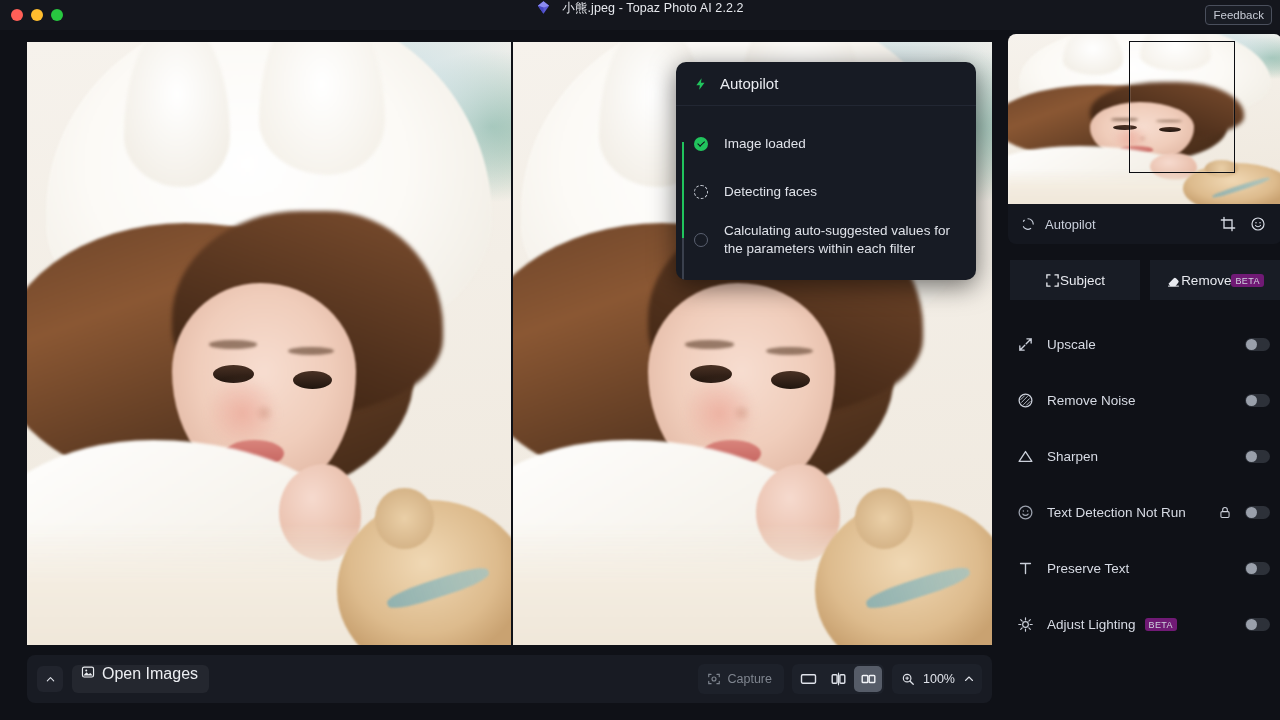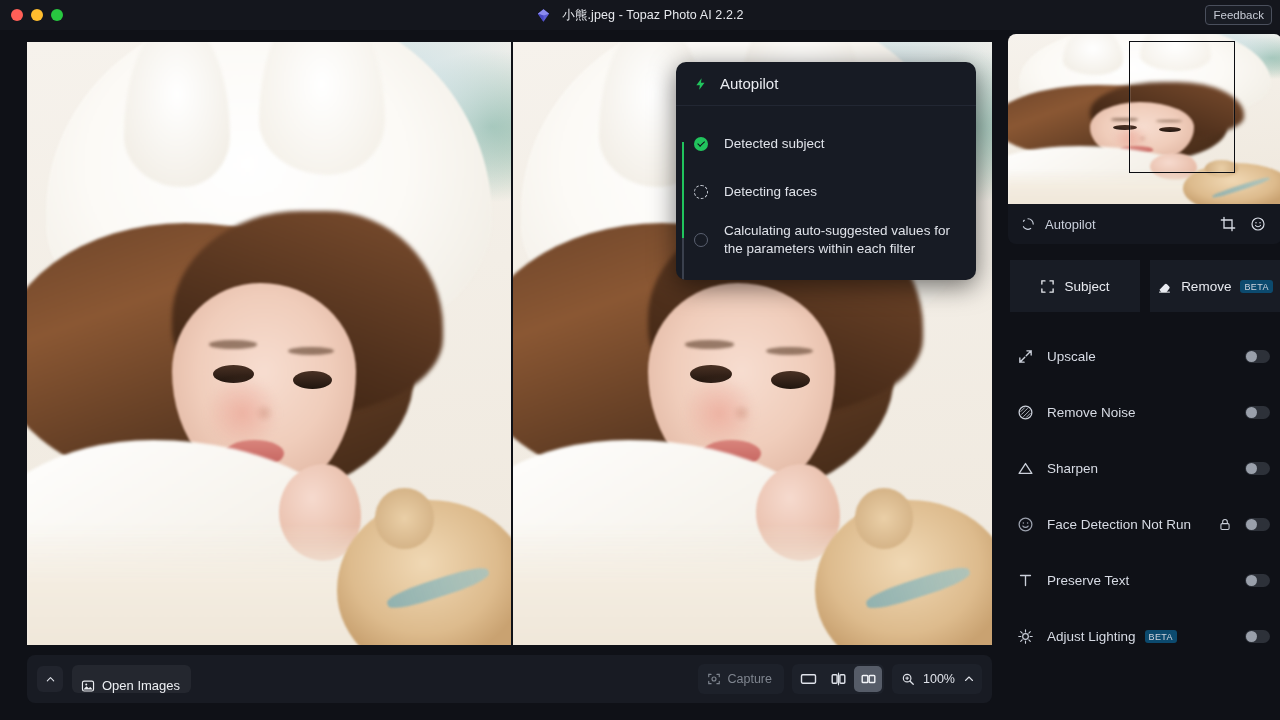--- a/index.html
+++ b/index.html
@@ -24,21 +24,21 @@
     background: #14161d;
     display: flex; align-items: center;
   }
   .traffic { display: flex; gap: 8px; padding-left: 11px; align-items: center; }
   .tl { width: 12px; height: 12px; border-radius: 50%; display: block; }
   .tl.red { background: #ff5f57; }
   .tl.yellow { background: #ffbd2e; }
   .tl.green { background: #28c840; }
   .title-center {
     position: absolute; left: 0; right: 0; top: 0; bottom: 0;
-    display: flex; align-items: center; justify-content: center;
+    display: flex; justify-content: center;
     gap: 11px; pointer-events: none;
   }
   .gem-icon { width: 15px; height: 15px; display: block; }
   .title-text {
     font-size: 12.5px; color: #e7e9ee; letter-spacing: .1px;
     white-space: nowrap;
   }
   .feedback-btn {
     position: absolute; right: 8px; top: 5px;
     height: 20px; padding: 0 7px;
@@ -252,22 +252,22 @@
     padding: 0 10px;
   }
   .bb-left { display: flex; align-items: center; gap: 9px; }
   .chev-btn {
     width: 26px; height: 26px; border-radius: 6px;
     background: #21242d; display: flex; align-items: center; justify-content: center;
     cursor: pointer;
   }
   .open-images {
     height: 28px; padding: 0 11px 0 9px; border-radius: 6px;
-    background: #24272f; display: flex; align-items: flex-end; gap: 7px;
-    color: #eceef2; font-size: 13px; cursor: pointer;
+    background: #24272f; display: flex; align-items: flex-start; gap: 7px;
+    color: #eceef2; font-size: 16px; cursor: pointer;
   }
   .bb-right { display: flex; align-items: flex-start; gap: 8px; }
   .capture-btn {
     height: 30px; padding: 0 12px 0 9px; border-radius: 6px;
     background: #1d212a; display: flex; align-items: center; gap: 7px;
     color: #7f858f; font-size: 12.5px; cursor: pointer;
   }
   .seg {
     height: 30px; border-radius: 6px; background: #1d212a;
     display: flex; align-items: center; padding: 2px; gap: 2px;
@@ -320,28 +320,28 @@
   .foot-icon { width: 20px; height: 20px; display: flex; align-items: center; justify-content: center; cursor: pointer; }
 
   .filters {
     position: relative;
     flex: 1 1 auto; min-height: 0;
     padding: 16px 12px 0 8px;
     overflow: hidden;
   }
   .mode-row { display: flex; gap: 10px; margin-bottom: 16px; }
   .mode-btn {
-    flex: 1; height: 52px; border-radius: 0;
+    flex: 1; height: 40px; border-radius: 0;
     background: #181c25;
-    display: flex; align-items: center; justify-content: center; gap: 9px;
+    display: flex; align-items: center; justify-content: center; 
     color: #e8eaf0; font-size: 13.5px; cursor: pointer;
   }
   .beta {
     font-size: 9px; letter-spacing: .4px;
-    background: #0c4a6e; color: #cfd4de;
+    background: #701a75; color: #cfd4de;
     border-radius: 3px; padding: 2px 4px 1px 4px;
   }
   .filter-row {
     height: 56px; display: flex; align-items: center; gap: 13px;
     padding: 0 10px 0 6px;
     justify-content: center;
   }
   .filter-row .ficon { width: 18px; display: flex; align-items: center; justify-content: center; }
   .filter-row .fname { flex: 1; font-size: 13.5px; color: #d7dbe4; display: flex; align-items: center; gap: 9px; }
   .lock-icon { width: 14px; height: 15px; display: block; }
@@ -454,21 +454,21 @@
             <span class="ap-title">Autopilot</span>
           </div>
           <div class="ap-steps">
             <div class="ap-connector green" style="top:36px;height:48px;"></div>
             <div class="ap-connector green" style="top:84px;height:48px;"></div>
             <div class="ap-connector grey" style="top:132px;height:48px;"></div>
             <div class="ap-connector grey" style="top:180px;height:52px;"></div>
 
             <div class="ap-step">
               <span class="marker done"></span>
-              <span class="label">Detected subject</span>
+              <span class="label">Image loaded</span>
             </div>
             <div class="ap-step">
               <span class="marker active"></span>
               <span class="label">Detecting faces</span>
             </div>
             <div class="ap-step">
               <span class="marker pending"></span>
               <span class="label">Calculating auto-suggested values for the parameters within each filter</span>
             </div>
           </div>
@@ -652,21 +652,21 @@
         <div class="filter-row">
           <span class="ficon">
             <svg width="17" height="17" viewBox="0 0 24 24">
               <circle cx="12" cy="12" r="9" fill="none" stroke="#9ba1ad" stroke-width="1.8"></circle>
               <circle cx="9" cy="10" r="1.1" fill="#9ba1ad"></circle>
               <circle cx="15" cy="10" r="1.1" fill="#9ba1ad"></circle>
               <path d="M8.3 14.2a4.6 4.6 0 0 0 7.4 0" fill="none" stroke="#9ba1ad" stroke-width="1.7" stroke-linecap="round"></path>
             </svg>
           </span>
           <span class="fname">
-              <span>Face Detection Not Run</span>
+              <span>Text Detection Not Run</span>
             </span>
           <svg class="lock-icon" viewBox="0 0 24 24">
             <rect x="5" y="10.5" width="14" height="10" rx="2" fill="none" stroke="#cbd0da" stroke-width="1.8"></rect>
             <path d="M8 10.5V7.5a4 4 0 0 1 8 0v3" fill="none" stroke="#cbd0da" stroke-width="1.8"></path>
           </svg>
           <span class="toggle">
               <span class="knob"></span>
             </span>
         </div>
 

